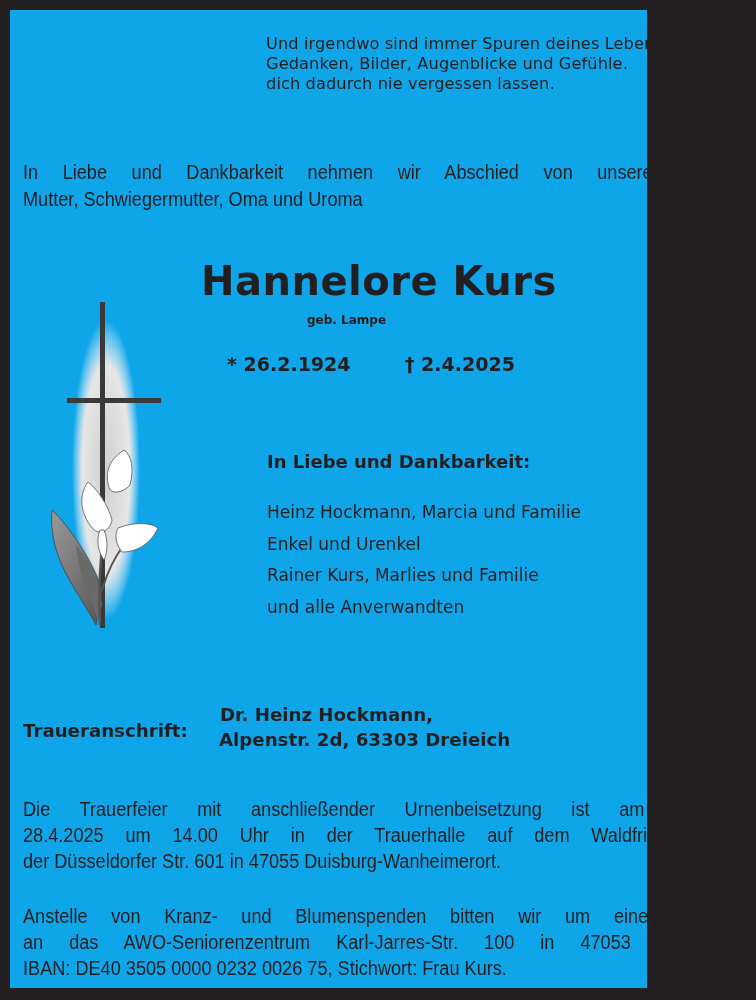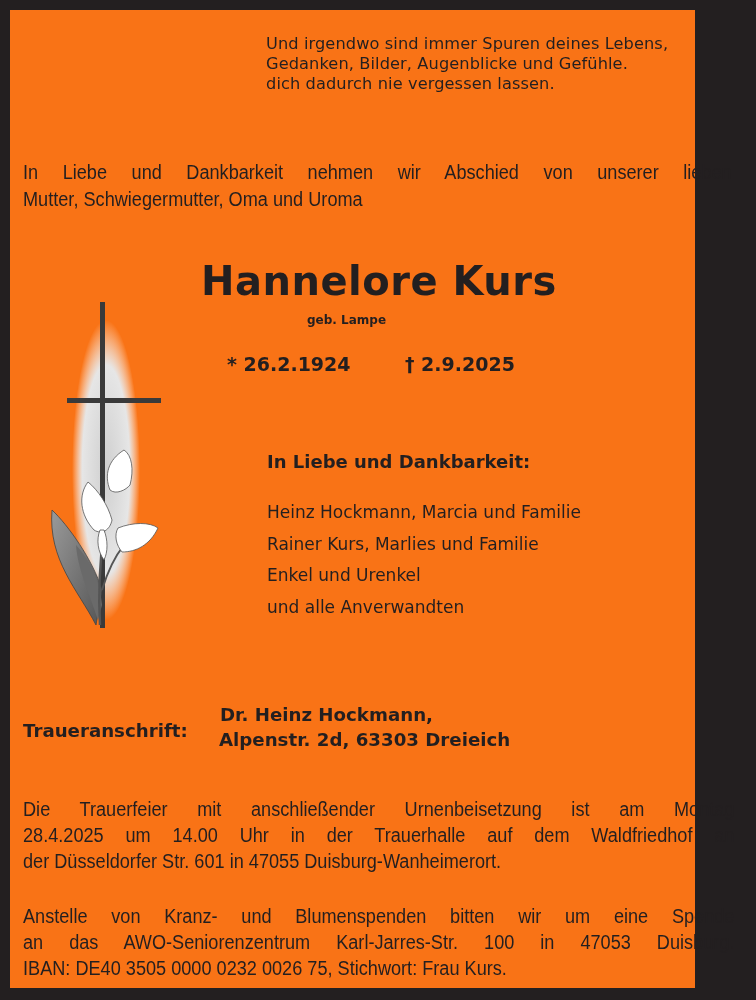--- a/index.html
+++ b/index.html
@@ -7,22 +7,22 @@
     width: 756px; height: 1000px;
     background: #231f20;
     position: relative;
     overflow: hidden;
     font-family: "DejaVu Sans", "Liberation Sans", sans-serif;
     color: #231f20;
   }
   .page {
     position: absolute;
     left: 10px; top: 10px;
-    width: 685px; height: 978px;
-    background: #f97316;
+    width: 637px; height: 978px;
+    background: #0ea5e9;
   }
   .abs { position: absolute; }
   .poem {
     left: 256px; top: 24px;
     font-size: 16.2px; line-height: 20.2px;
     letter-spacing: 0.1px;
   }
   .poem div { white-space: nowrap; }
   .intro {
     left: 13px; top: 149px; width: 708px;
@@ -92,21 +92,21 @@
   </div>
 
   <div class="abs intro">
     <div class="line1">In Liebe und Dankbarkeit nehmen wir Abschied von unserer lieben</div>
     <div>Mutter, Schwiegermutter, Oma und Uroma</div>
   </div>
 
   <div class="abs name">Hannelore Kurs</div>
   <div class="abs maiden">geb. Lampe</div>
   <div class="abs dates">
-    <span class="born">* 26.2.1924</span><span>† 2.9.2025</span>
+    <span class="born">* 26.2.1924</span><span>† 2.4.2025</span>
   </div>
 
   <svg class="abs emblem" viewBox="0 0 124 340">
     <defs>
       <radialGradient id="glow" cx="50%" cy="50%" r="50%">
         <stop offset="0%" stop-color="#cfcfcf"></stop>
         <stop offset="70%" stop-color="#e6e6e6"></stop>
         <stop offset="100%" stop-color="#ffffff" stop-opacity="0"></stop>
       </radialGradient>
       <linearGradient id="leafg" x1="0" y1="0" x2="1" y2="1">
@@ -126,22 +126,22 @@
 
     <path d="M86 160 C 70 170, 66 185, 72 200 C 78 205, 88 200, 92 195 C 96 180, 94 165, 86 160 Z" fill="#fff" stroke="#555" stroke-width="0.8"></path>
     <path d="M50 192 C 40 205, 42 225, 56 240 C 64 245, 72 240, 74 230 C 70 215, 60 200, 50 192 Z" fill="#fff" stroke="#555" stroke-width="0.8"></path>
     <path d="M80 238 C 95 232, 112 232, 120 238 C 112 255, 98 262, 84 262 C 78 255, 76 245, 80 238 Z" fill="#fff" stroke="#555" stroke-width="0.8"></path>
     <path d="M62 240 C 58 250, 60 262, 66 270 C 70 262, 70 250, 66 240 Z" fill="#fff" stroke="#555" stroke-width="0.8"></path>
   </svg>
 
   <div class="abs thanks-title">In Liebe und Dankbarkeit:</div>
   <div class="abs family">
     <div>Heinz Hockmann, Marcia und Familie</div>
+    <div>Enkel und Urenkel</div>
     <div>Rainer Kurs, Marlies und Familie</div>
-    <div>Enkel und Urenkel</div>
     <div>und alle Anverwandten</div>
   </div>
 
   <div class="abs addr">
     <span class="label">Traueranschrift:</span>
     <span class="v1">Dr. Heinz Hockmann,</span>
     <span class="v2">Alpenstr. 2d, 63303 Dreieich</span>
   </div>
 
   <div class="abs para ceremony">

